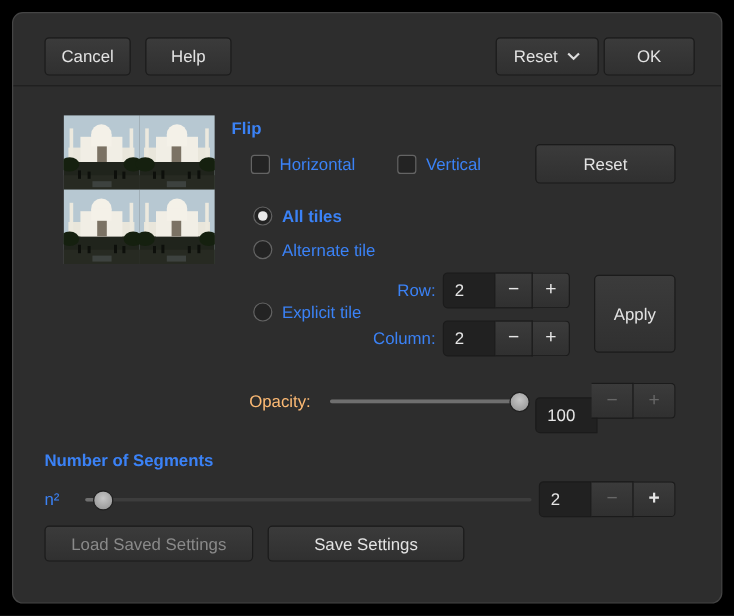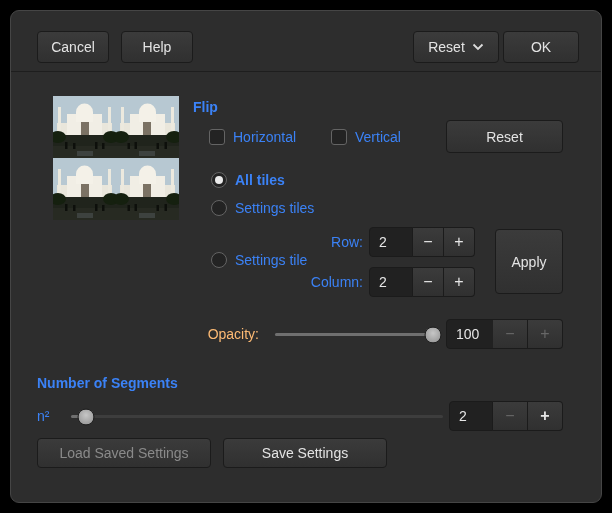--- a/index.html
+++ b/index.html
@@ -109,51 +109,51 @@
 
   <div class="checkbox" style="left:320px;top:118px"></div>
   <div class="label" style="left:344px;top:117px;height:18px">Vertical</div>
 
   <button class="btn" style="left:435px;top:109px;width:117px;height:33px">Reset</button>
 
   <div class="radio selected" style="left:200px;top:161px"></div>
   <div class="label bold" style="left:224px;top:160px;height:18px">All tiles</div>
 
   <div class="radio" style="left:200px;top:189px"></div>
-  <div class="label" style="left:224px;top:188px;height:18px">Settings tiles</div>
+  <div class="label" style="left:224px;top:188px;height:18px">Alternate tile</div>
 
   <div class="label right" style="left:280px;top:216px;width:72px;height:30px">Row:</div>
   <div class="entry" style="left:358px;top:216px;width:44px">2</div>
   <button class="spin-btn" style="left:402px;top:216px;width:31px">
     <span>−</span>
   </button>
   <button class="spin-btn end" style="left:433px;top:216px;width:31px">
     <span>+</span>
   </button>
 
   <div class="radio" style="left:200px;top:241px"></div>
-  <div class="label" style="left:224px;top:240px;height:18px">Settings tile</div>
+  <div class="label" style="left:224px;top:240px;height:18px">Explicit tile</div>
 
   <div class="label right" style="left:280px;top:256px;width:72px;height:30px">Column:</div>
   <div class="entry" style="left:358px;top:256px;width:44px">2</div>
   <button class="spin-btn" style="left:402px;top:256px;width:31px">
     <span>−</span>
   </button>
   <button class="spin-btn end" style="left:433px;top:256px;width:31px">
     <span>+</span>
   </button>
 
   <button class="btn" style="left:484px;top:218px;width:68px;height:65px">Apply</button>
 
   <div class="label right dim" style="left:178px;top:308px;width:70px;height:30px">Opacity:</div>
   <div class="track" style="left:264px;top:322px;width:166px">
     <div class="fill" style="width:100%"></div>
     <div class="handle" style="left:calc(100% - 8px)"></div>
   </div>
-  <div class="entry" style="left:435px;top:308px;width:52px">100</div>
+  <div class="entry" style="left:435px;top:320px;width:52px">100</div>
   <button class="spin-btn dim-sym" style="left:482px;top:308px;width:35px">
     <span>−</span>
   </button>
   <button class="spin-btn dim-sym end" style="left:517px;top:308px;width:35px">
     <span>+</span>
   </button>
 
   <div class="label bold" style="left:26px;top:363px;height:18px">Number of Segments</div>
 
   <div class="label" style="left:26px;top:390px;height:30px">n²</div>

